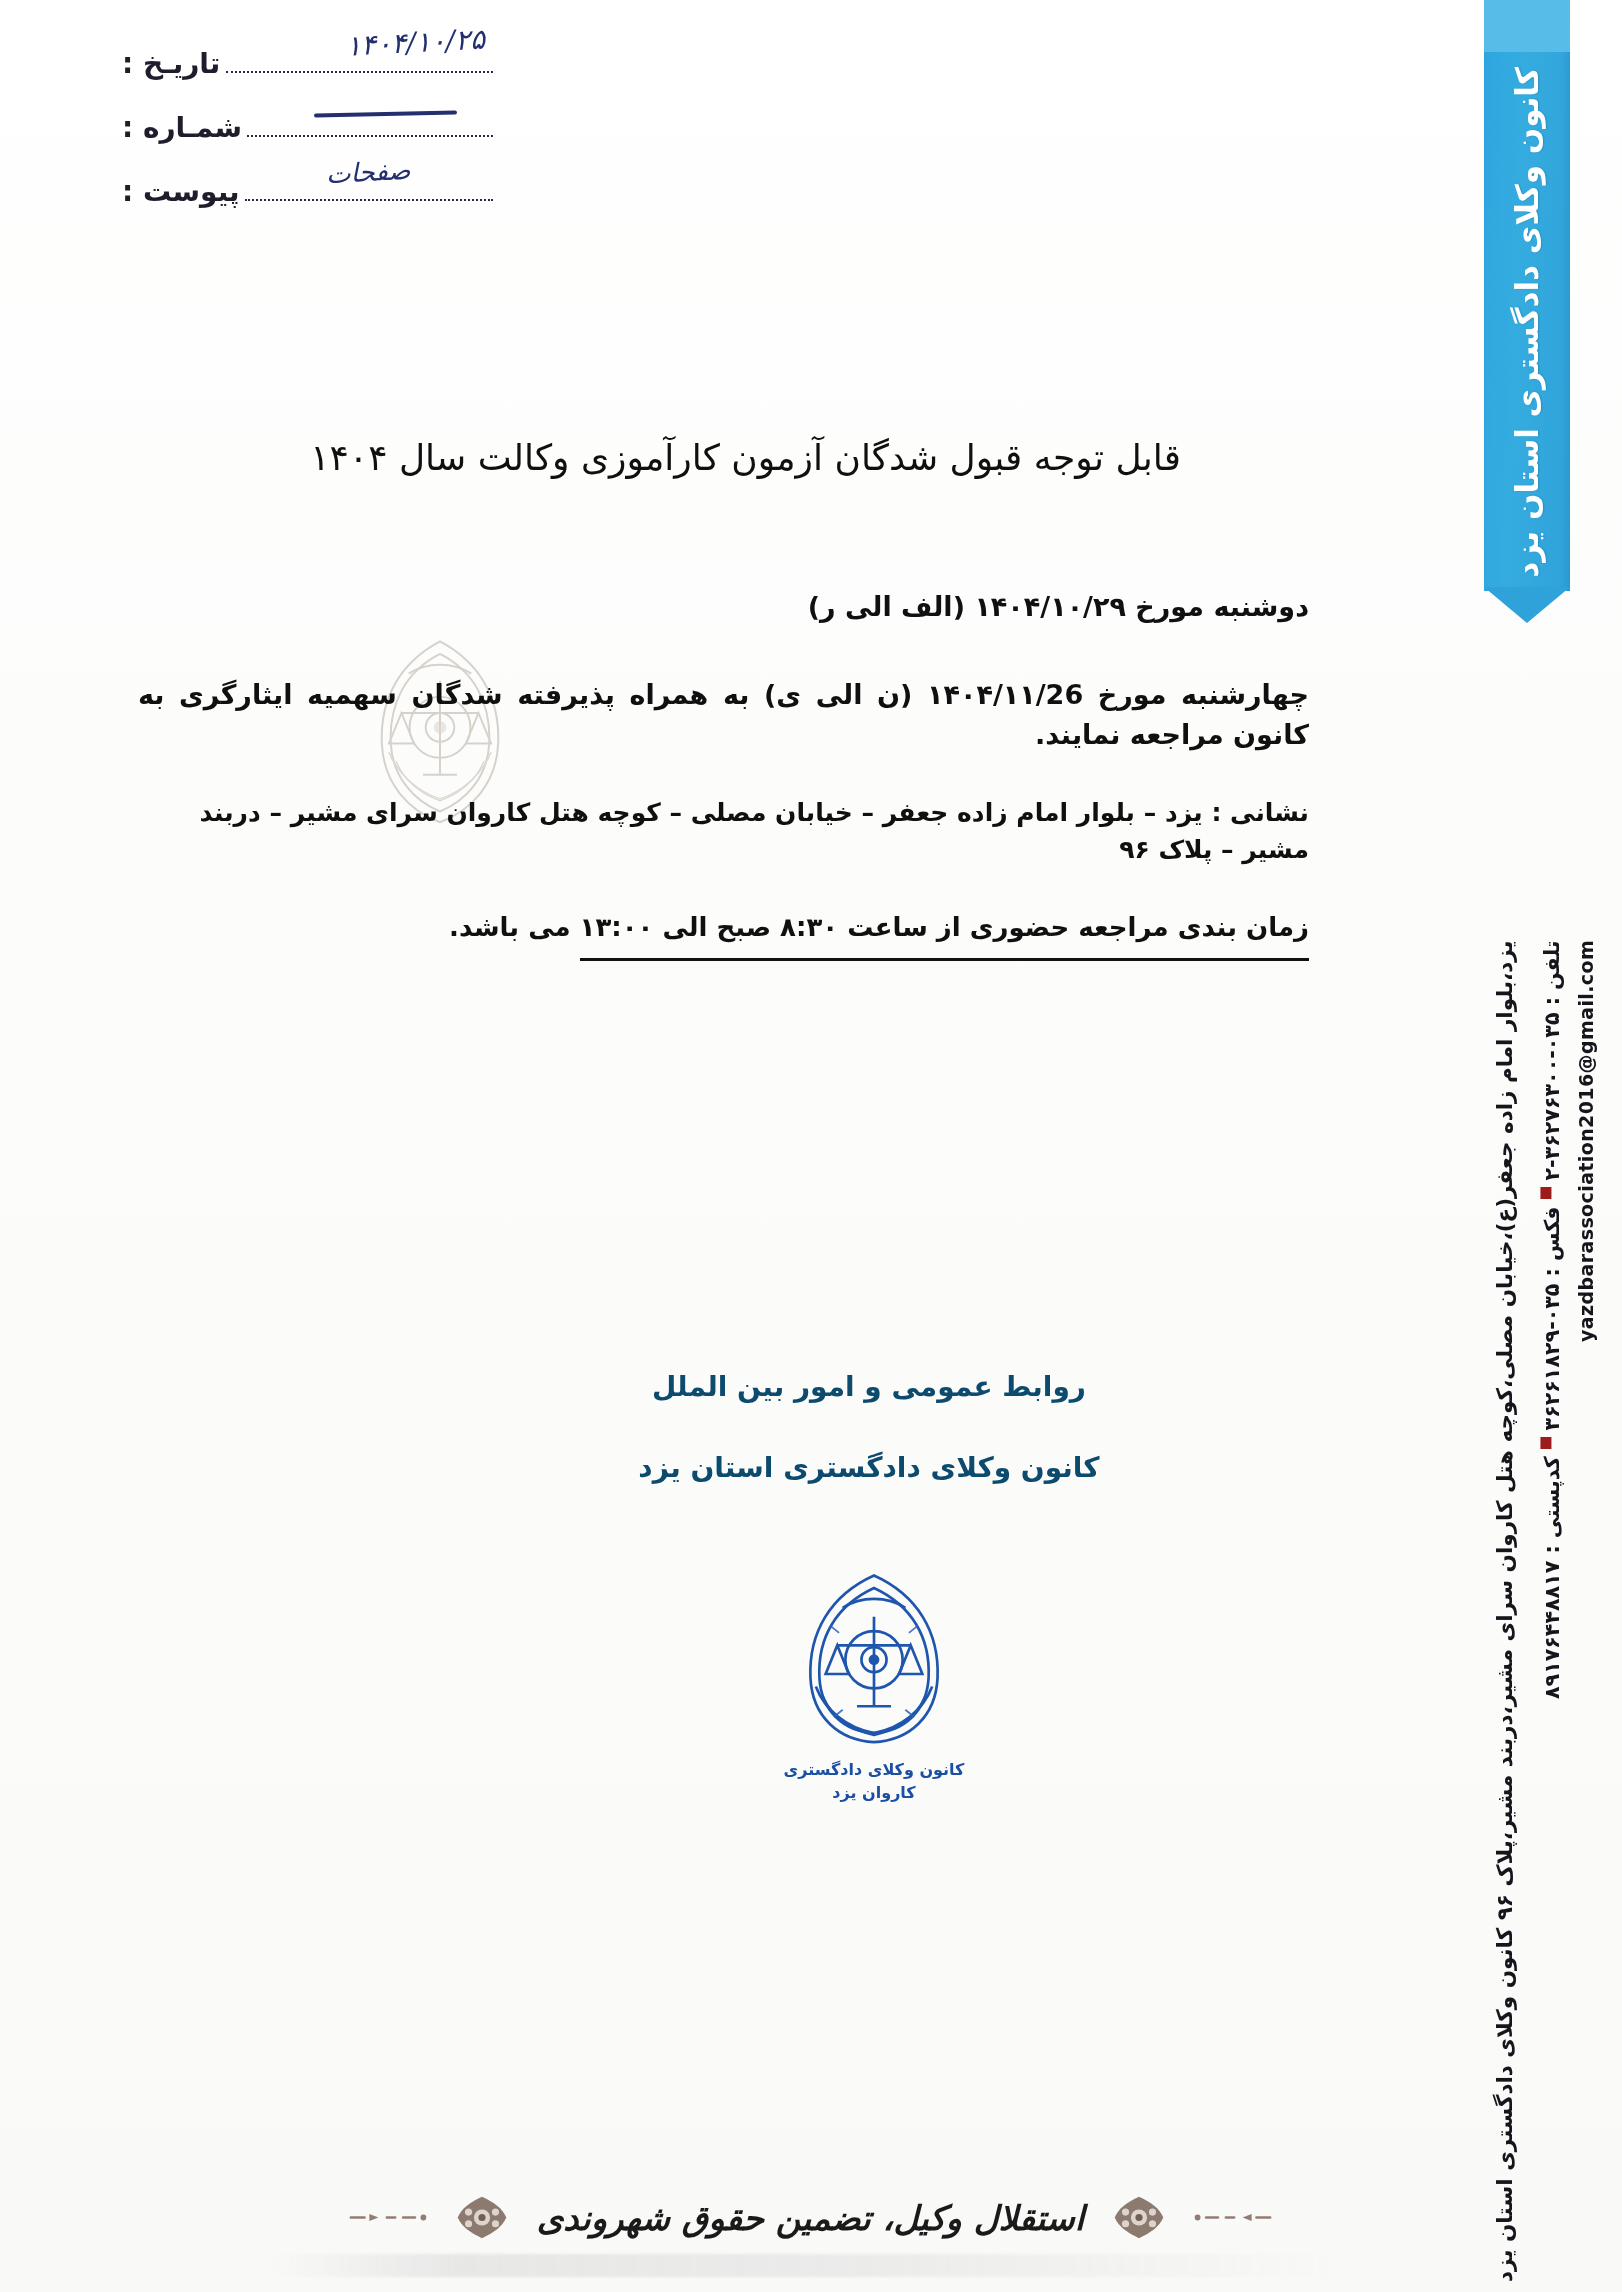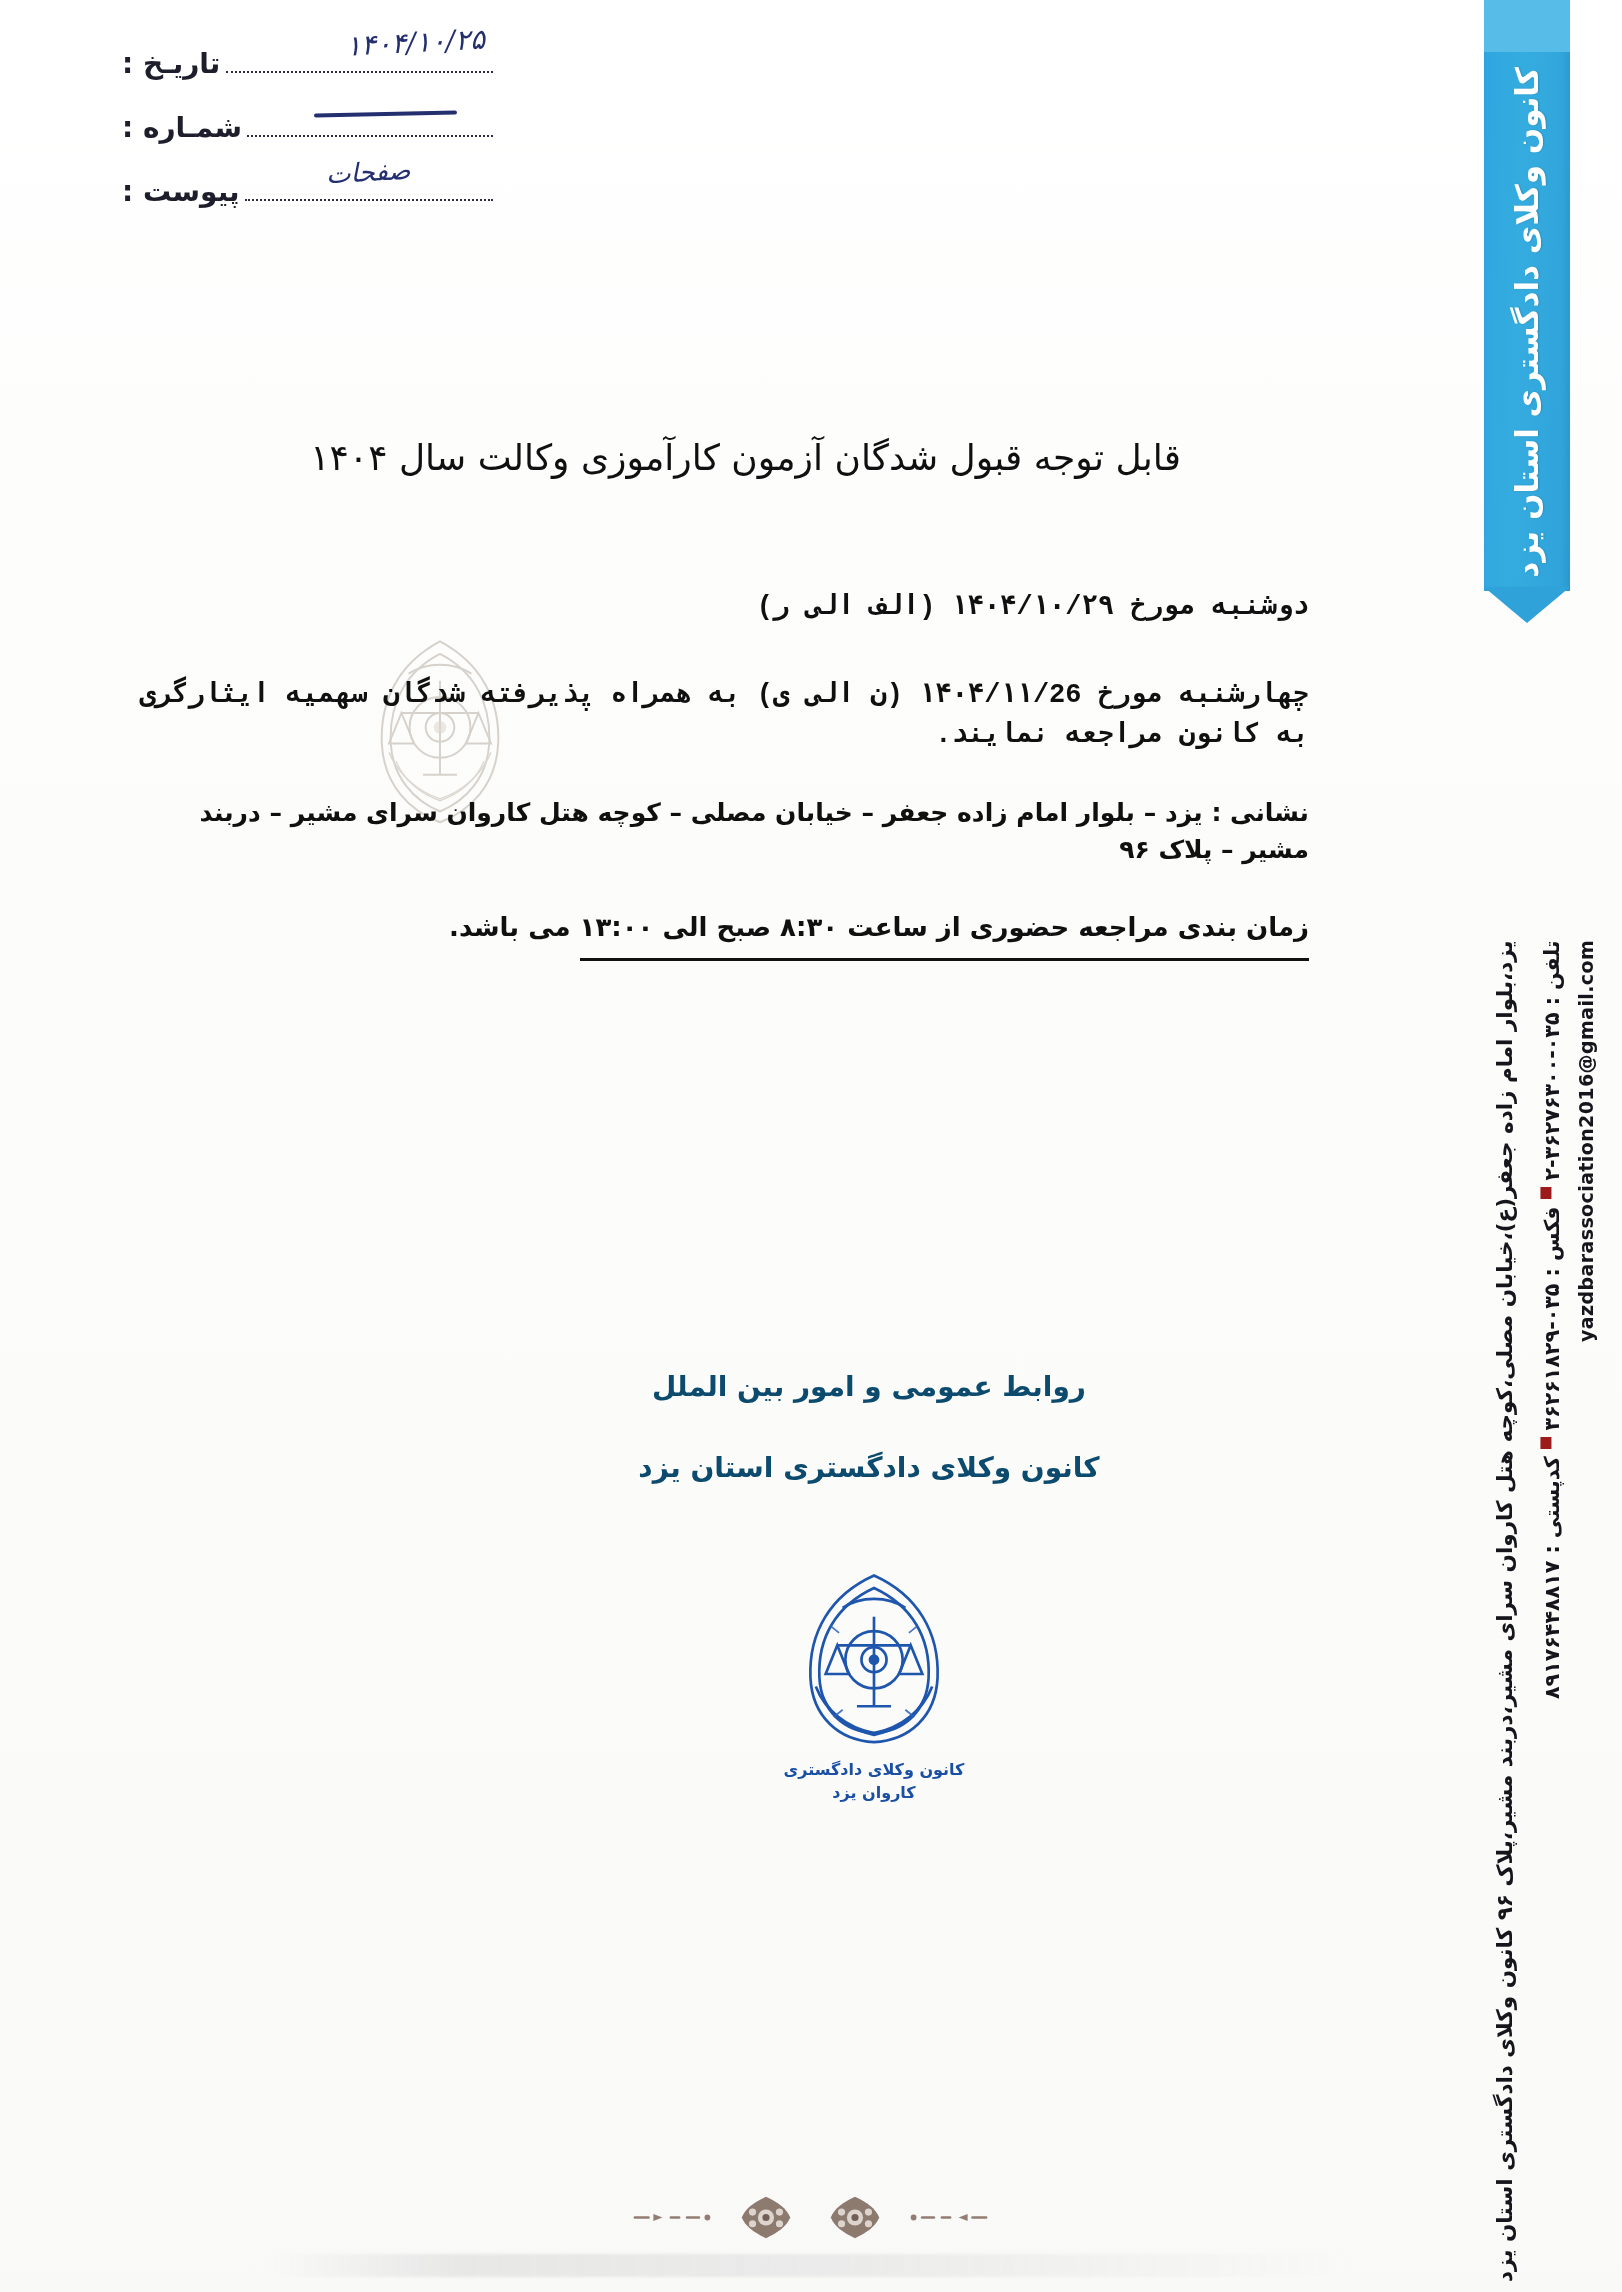--- a/index.html
+++ b/index.html
@@ -210,22 +210,20 @@
     font-weight: bold;
     line-height: 1.62;
     margin: 0 0 41px 0;
     text-align: justify;
   }
   .line-item {
     font-size: 27px;
     font-weight: bold;
     line-height: 1.5;
     margin: 0 0 47px 0;
-    text-align: right;
-    font-family: Liberation Mono, monospace;
   }
   .line-item.wide { margin-bottom: 38px; }
   .address-line {
     font-size: 25px;
     font-weight: bold;
     line-height: 1.5;
     margin: 0 0 39px 0;
     text-align: right;
   }
   .time-line {
@@ -464,20 +462,21 @@
       <g fill="#d9cfc6">
         <circle cx="39" cy="26" r="9"></circle>
         <circle cx="24" cy="20" r="4"></circle>
         <circle cx="54" cy="20" r="4"></circle>
         <circle cx="24" cy="33" r="4"></circle>
         <circle cx="54" cy="33" r="4"></circle>
       </g>
       <circle cx="39" cy="26" r="4" fill="#5c4439"></circle>
     </svg>
 
+    <span class="motto-text">استقلال وکیل، تضمین حقوق شهروندی</span>
 
     <svg class="orn" viewBox="0 0 78 52" aria-hidden="true">
       <g fill="#6b5346" opacity="0.9">
         <path d="M39 3 C52 9 62 16 66 26 C62 36 52 43 39 49 C26 43 16 36 12 26 C16 16 26 9 39 3 Z"></path>
       </g>
       <g fill="#d9cfc6">
         <circle cx="39" cy="26" r="9"></circle>
         <circle cx="24" cy="20" r="4"></circle>
         <circle cx="54" cy="20" r="4"></circle>
         <circle cx="24" cy="33" r="4"></circle>

